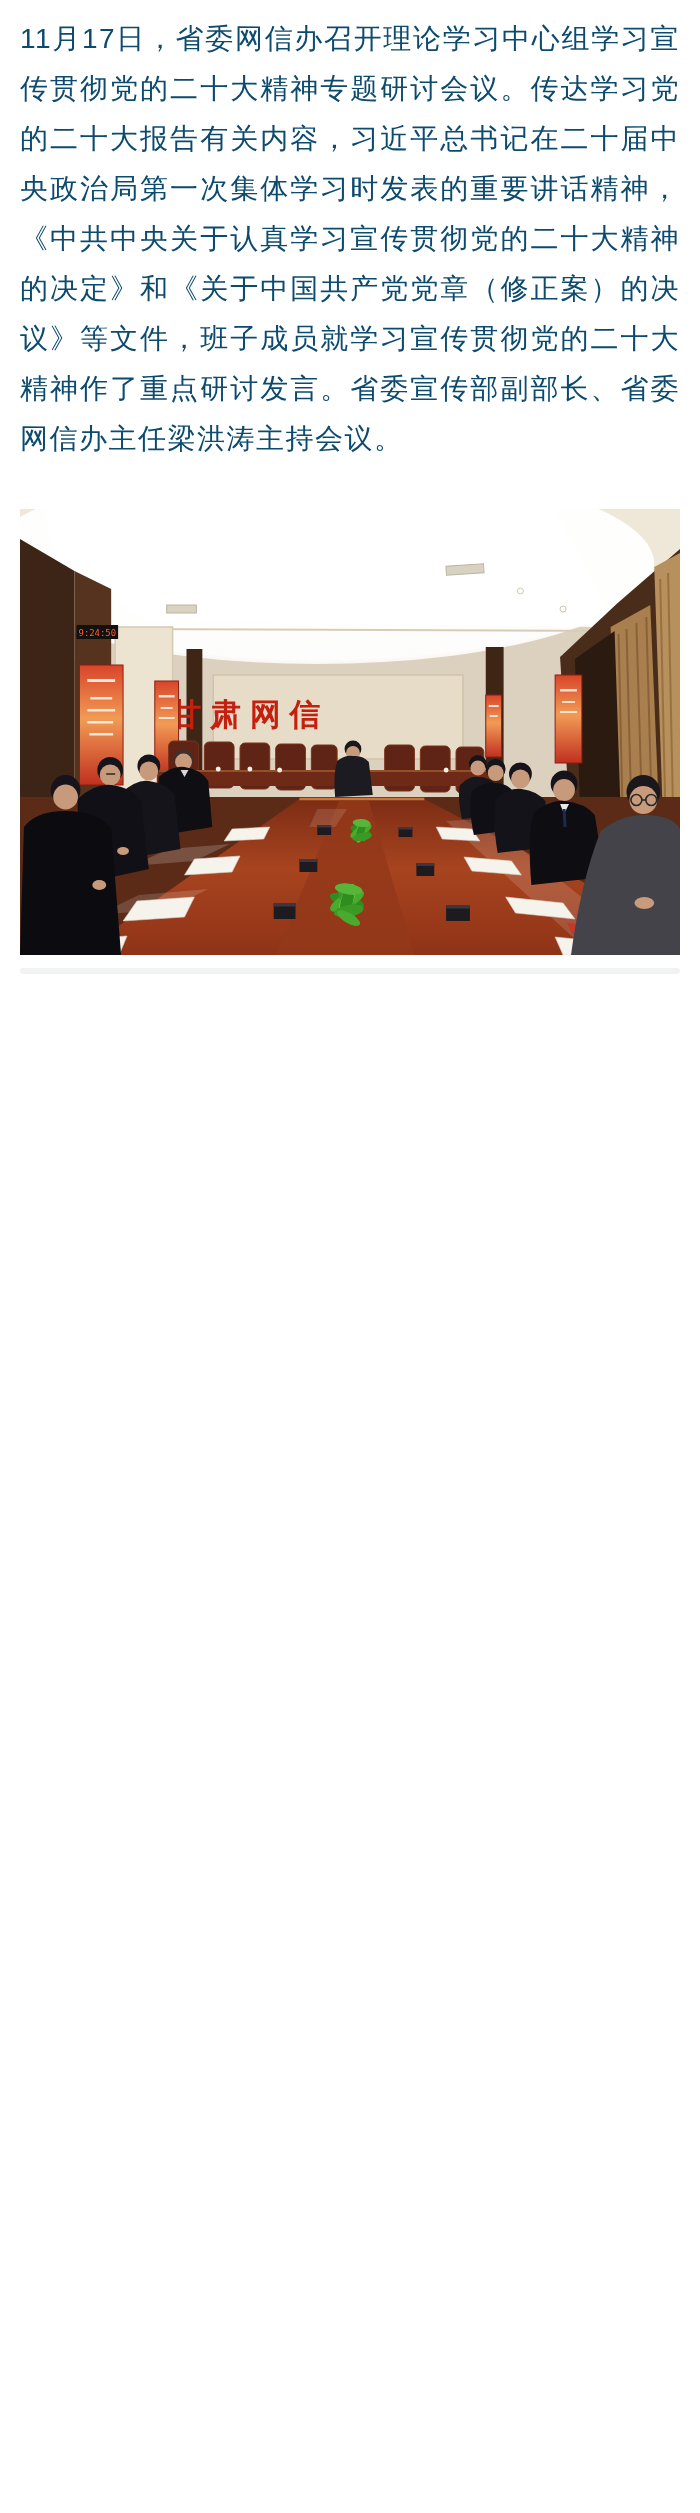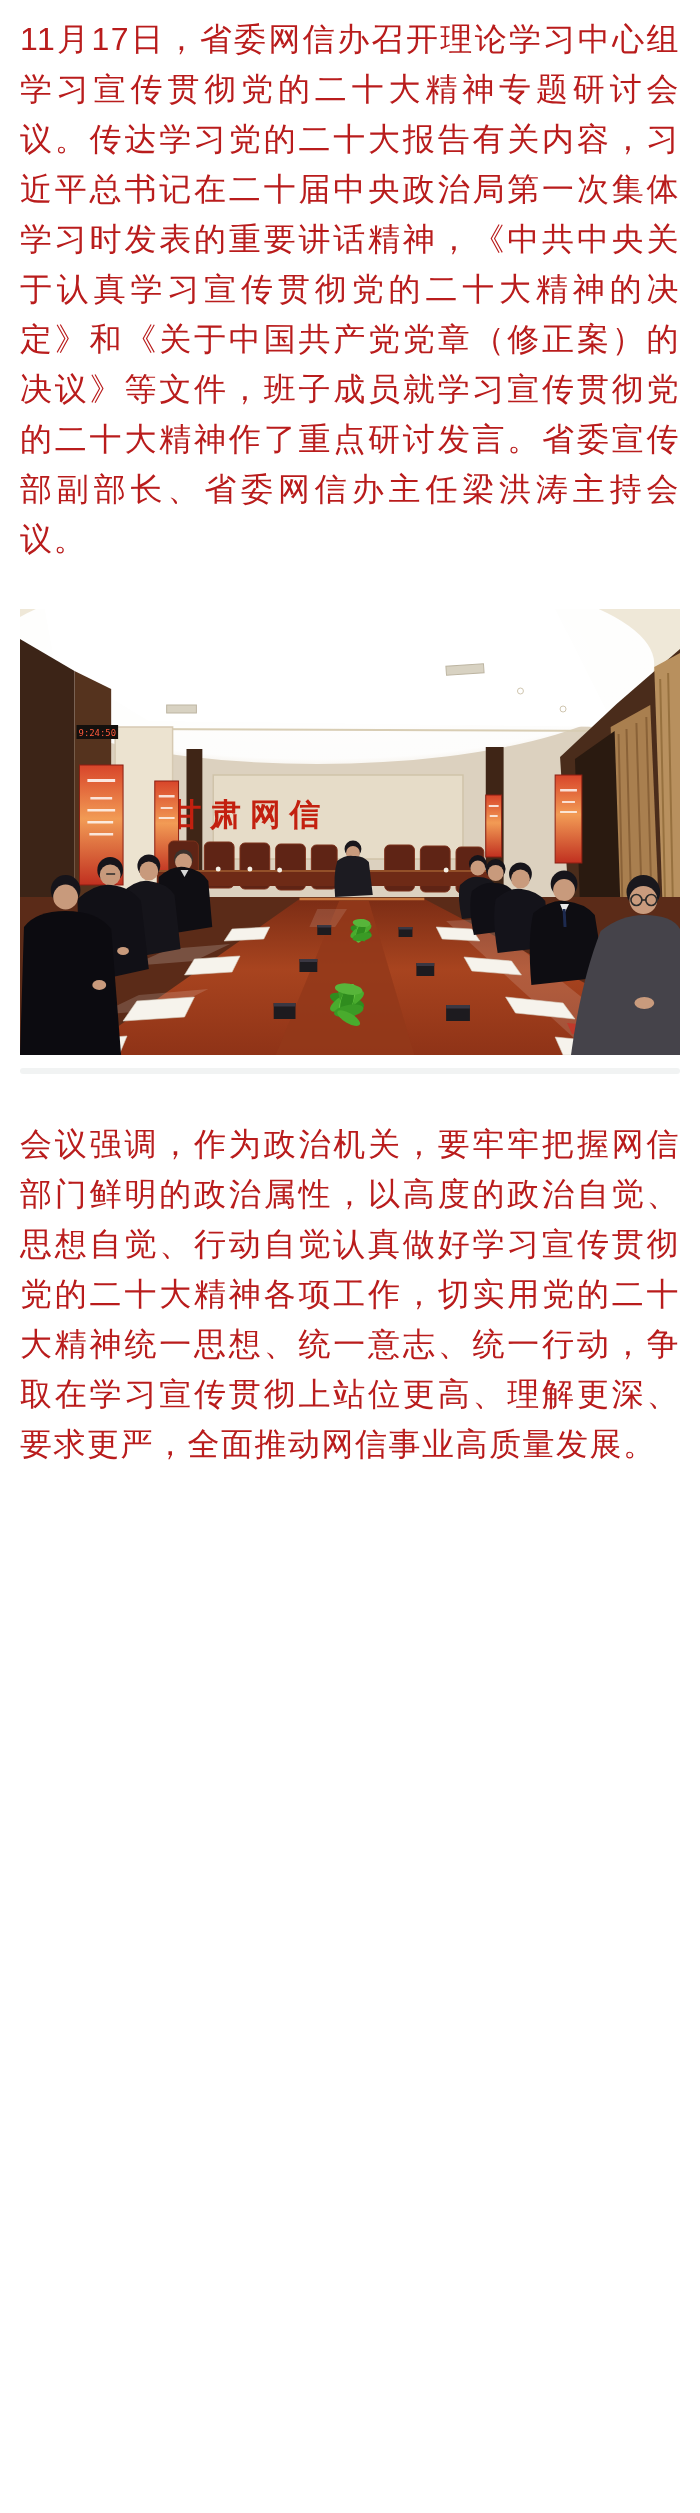--- a/index.html
+++ b/index.html
@@ -2,23 +2,23 @@
 <html><head>
 <meta charset="utf-8">
 <style>
   html, body { margin: 0; padding: 0; background: #ffffff; }
   .page { width: 700px; background: #ffffff; }
   .article {
     padding: 14px 20px 40px;
     font-family: "Liberation Sans", "DejaVu Sans", sans-serif;
   }
   .para {
-    font-size: 32px;
+    font-size: 28px;
     line-height: 50px;
-    color: #b91c1c;
+    color: #0c4a6e;
     letter-spacing: 1.5px;
     text-align: justify;
     margin: 0 0 55px 0;
     word-break: break-all;
   }
   figure.photo {
     margin: -10px 0 45px 0;
     padding: 0;
   }
   figure.photo svg { display: block; width: 100%; height: 446px; }
@@ -262,16 +262,15 @@
             <circle cx="637" cy="291" r="5.5" fill="none" stroke="#2a2a2a" stroke-width="1.6"></circle>
             <path d="M627,291 L632,291" stroke="#2a2a2a" stroke-width="1.6"></path>
             <path d="M586,322 Q606,306 630,306 Q658,306 666,320 L666,446 L556,446 Q566,372 586,322 Z" fill="#45434a"></path>
             <ellipse cx="630" cy="394" rx="10" ry="6" fill="#c99b7d"></ellipse>
           </g>
         </g>
       </svg>
       <div class="photo-shadow"></div>
     </figure>
 
-    <p class="para">会议强调，作为政治机关，要牢牢把握网信部门鲜明的政治属性，以高度的政治自觉、思想自觉、行动自觉认真做好学习宣传贯彻党的二十大精神各项工作，切实用党的二十大精神统一思想、统一意志、统一行动，争取在学习宣传贯彻上站位更高、理解更深、要求更严，全面推动网信事业高质量发展。</p>
 
   </article>
 </div>
 
 </body></html>

